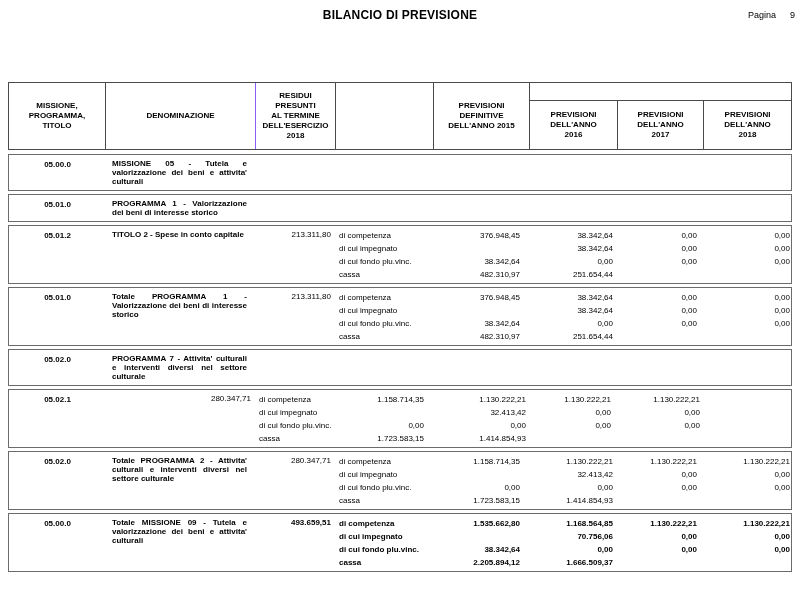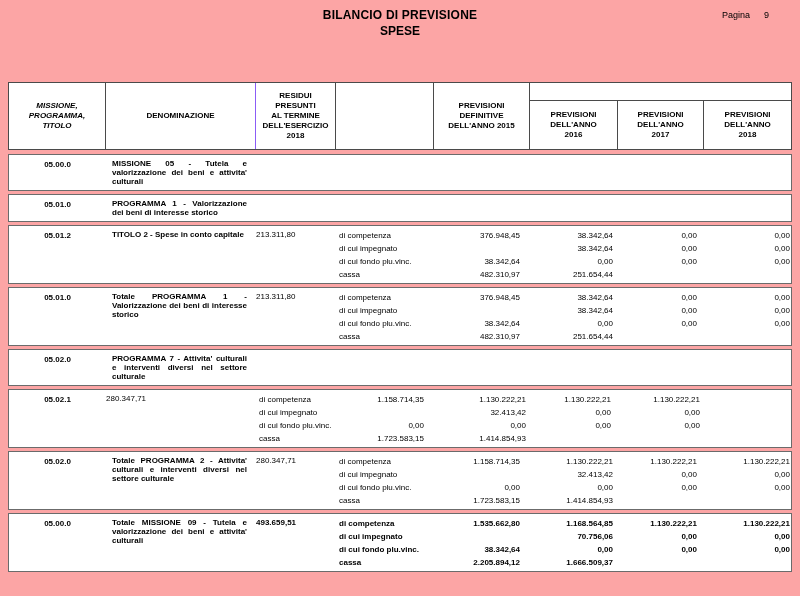--- a/index.html
+++ b/index.html
@@ -1,74 +1,73 @@
 <!DOCTYPE html>
 <html><head>
 <meta charset="utf-8">
 <style>
   html,body{margin:0;padding:0;background:#e9e9e9;}
   .sheet{
-    position:relative;width:800px;height:596px;background:#fca5a5;
+    position:relative;width:800px;height:596px;background:#ffffff;
     font-family:"Liberation Sans",sans-serif;color:#000;overflow:hidden;
   }
   *{box-sizing:border-box;}
 
   
   .doc-title{position:absolute;top:8px;left:0;width:100%;text-align:center;
     font-size:12px;font-weight:bold;letter-spacing:.2px;}
   .doc-subtitle{position:absolute;top:24px;left:0;width:100%;text-align:center;
     font-size:12px;font-weight:bold;}
-  .pagination{position:absolute;top:10px;right:31px;font-size:9px;}
+  .pagination{position:absolute;top:10px;right:5px;font-size:9px;}
   .pagination .num{display:inline-block;margin-left:14px;}
   .doc-date{position:absolute;top:45px;right:10px;font-size:9px;margin-top:48px;}
   .entity{position:absolute;top:58px;left:9px;font-size:9px;margin-top:24px;}
 
   
   .table{position:absolute;top:82px;left:8px;width:784px;}
 
   .thead{display:flex;height:68px;border:1px solid #4a4a4a;
     font-size:8px;font-weight:bold;text-align:center;background:#fff;}
   .hcell{display:flex;align-items:center;justify-content:center;
     white-space:pre-line;line-height:10px;padding:2px;}
-  .h1{width:97px;border-right:1px solid #4a4a4a;font-style:italic;}
+  .h1{width:97px;border-right:1px solid #4a4a4a;}
   .h2{width:150px;border-right:1px solid #8b5cf6;}
   .h3{width:80px;border-right:1px solid #4a4a4a;}
   .h4{width:98px;border-right:1px solid #4a4a4a;}
   .h5{width:96px;border-right:1px solid #4a4a4a;}
   .hgroup{flex:1;display:flex;flex-direction:column;}
   .hgap{height:18px;border-bottom:1px solid #4a4a4a;}
   .hsub{flex:1;display:flex;}
   .h6{width:87px;}
   .h7{width:86px;border-left:1px solid #4a4a4a;}
   .h8{flex:1;border-left:1px solid #4a4a4a;}
 
   .tbody{margin-top:4px;}
   .row{display:grid;
     grid-template-columns:97px 150px 80px 98px 96px 87px 86px 90px;
     border:1px solid #6b6b6b;margin-bottom:3px;
     padding:3px 0 2px 0;font-size:8px;background:#fff;}
   .cell{min-height:1px;}
   .cell.code{text-align:center;font-weight:bold;line-height:11px;padding-top:1px;}
   .cell.name{font-weight:bold;text-align:justify;padding:1px 9px 2px 6px;line-height:9px;}
-  .cell.residui{padding-right:5px;line-height:12px;}
+  .cell.residui{text-align:right;padding-right:5px;line-height:12px;}
   .line{height:13px;line-height:13px;overflow:hidden;}
   .labels .line{text-align:left;padding-left:3px;}
   .nums .line{text-align:right;}
   .v2015 .line{padding-right:10px;}
   .v2016 .line{padding-right:4px;}
   .v2017 .line{padding-right:6px;}
   .v2018 .line{padding-right:3px;}
   .boldrow .cell,.boldrow .line{font-weight:bold;}
 </style>
 </head>
 <body>
 
 <div class="sheet">
   <div class="doc-title">BILANCIO DI PREVISIONE</div>
-  <div class="doc-subtitle">SPESE</div>
 
   <div class="pagination">
     <span>Pagina</span><span class="num">9</span>
   </div>
   <div class="doc-date">04/02/2016</div>
   <div class="entity">CAMPI BISENZIO</div>
 
   <div class="table">
     <div class="thead">
       <div class="hcell h1">MISSIONE,

